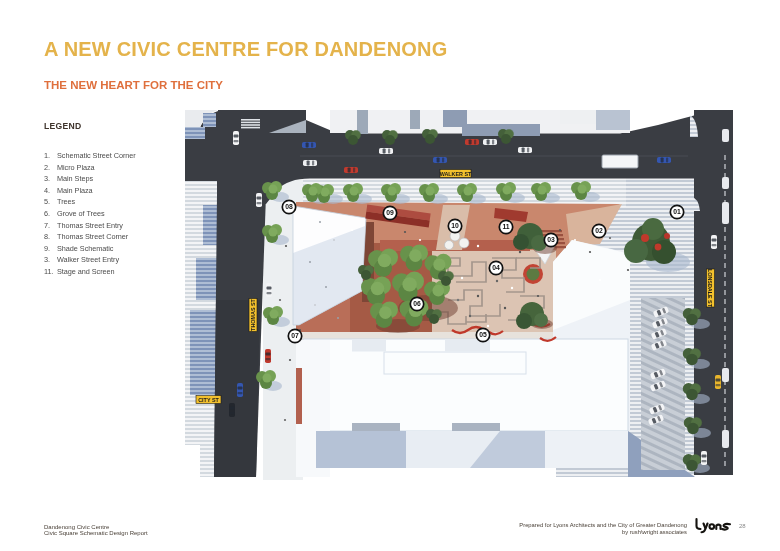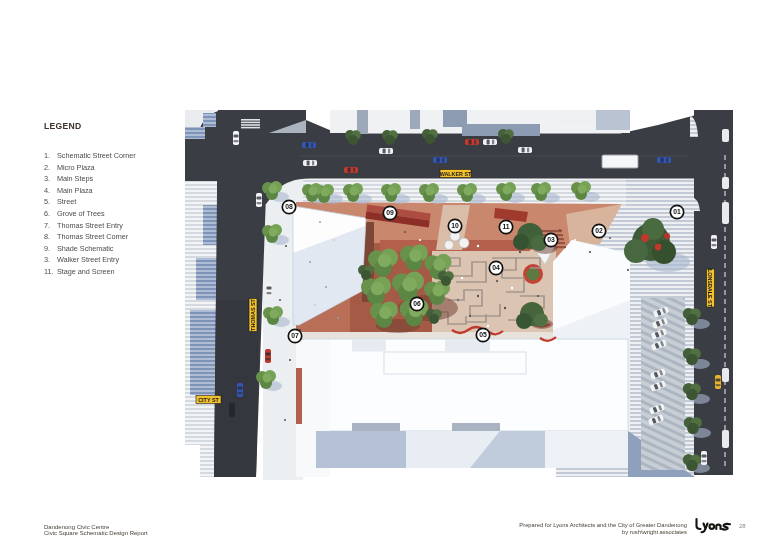--- a/index.html
+++ b/index.html
@@ -443,21 +443,23 @@
           <circle cx="455" cy="226" r="6.7" fill="#fff" stroke="#111" stroke-width="1.7"></circle>
           <text x="455" y="228.3" text-anchor="middle">10</text>
         </g>
 <g>
           <circle cx="506" cy="227" r="6.7" fill="#fff" stroke="#111" stroke-width="1.7"></circle>
           <text x="506" y="229.3" text-anchor="middle">11</text>
         </g>
 </g>
 </svg>
 
-
+<div id="title">A NEW CIVIC CENTRE FOR DANDENONG</div>
+
+<div id="subtitle">THE NEW HEART FOR THE CITY</div>
 
 <div id="legend">
 <div class="hd">LEGEND</div>
 <table>
 <tbody>
           <tr>
             <td class="n">1.</td>
             <td>Schematic Street Corner</td>
           </tr>
 <tr>
@@ -467,21 +469,21 @@
 <tr>
             <td class="n">3.</td>
             <td>Main Steps</td>
           </tr>
 <tr>
             <td class="n">4.</td>
             <td>Main Plaza</td>
           </tr>
 <tr>
             <td class="n">5.</td>
-            <td>Street</td>
+            <td>Trees</td>
           </tr>
 <tr>
             <td class="n">6.</td>
             <td>Grove of Trees</td>
           </tr>
 <tr>
             <td class="n">7.</td>
             <td>Thomas Street Entry</td>
           </tr>
 <tr>

